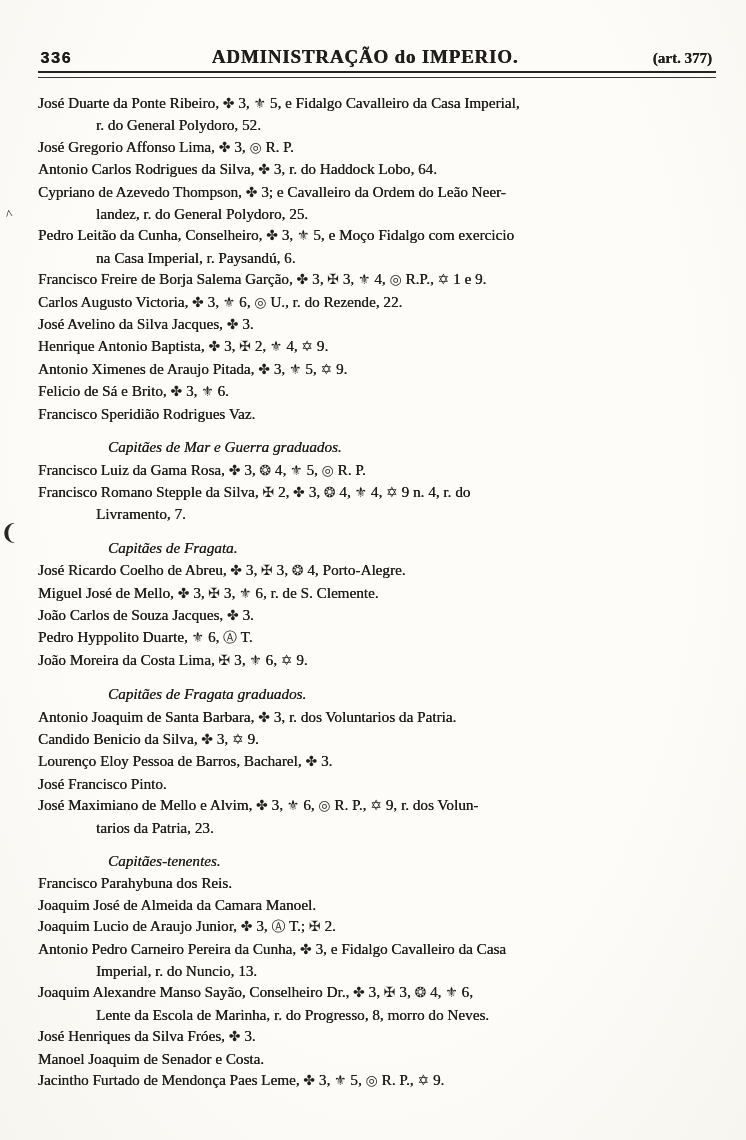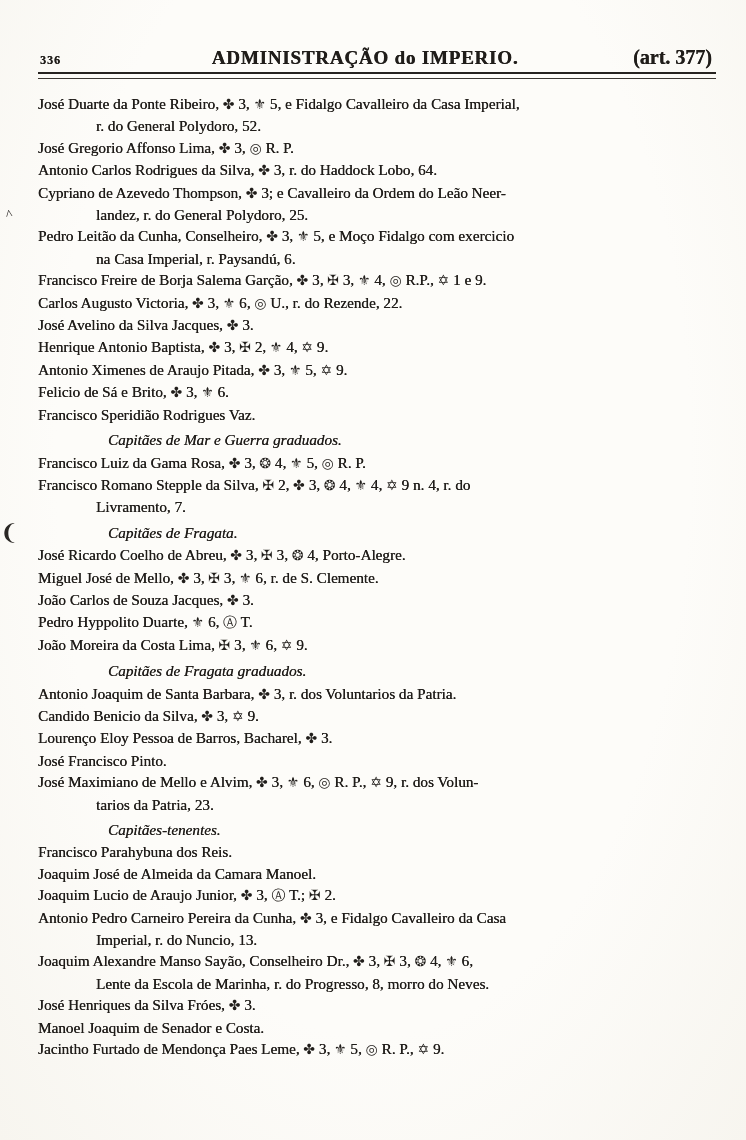--- a/index.html
+++ b/index.html
@@ -14,31 +14,32 @@
     padding:46px 30px 0 38px;
     overflow:hidden;
   }
   .hdr{
     display:grid;
     grid-template-columns:90px 1fr 110px;
     align-items:baseline;
     padding:0 4px 3px 0;
   }
   .hdr .pgnum{
-    font-weight:700;font-size:12px;letter-spacing:1px;
+    font-weight:700;font-size:16px;letter-spacing:1px;
     text-shadow:0.3px 0 0 currentColor;
     padding-left:2px;
+    font-family:Liberation Mono, monospace;
   }
   .hdr .title{
     text-align:center;font-weight:700;font-size:19px;letter-spacing:0.8px;
     text-shadow:0.4px 0 0 currentColor;
     white-space:nowrap;
   }
   .hdr .art{
-    text-align:right;font-size:20px;font-weight:700;
+    text-align:right;font-size:15px;font-weight:700;
     text-shadow:0.2px 0 0 currentColor;
   }
   .rule{
     height:4px;
     border-top:2.6px solid #262320;
     border-bottom:1.2px solid #3a3631;
     margin-bottom:2px;
   }
   .listing{
     margin-top:14px;
@@ -46,21 +47,21 @@
     line-height:21.4px;
   }
   .entry{
     padding-left:58px;
     text-indent:-58px;
     white-space:pre-wrap;
     text-shadow:0.25px 0 0 currentColor;
   }
   .heading{
     font-style:italic;
-    margin:4px 0 1px 70px;
+    margin:12px 0 1px 70px;
     text-shadow:0.2px 0 0 currentColor;
   }
   .icon{
     font-family:"DejaVu Sans",sans-serif;
     font-style:normal;
     font-size:0.92em;
     text-shadow:none;
   }
   .artifact{
     position:absolute;color:#2a2berr;color:#2a2724;

